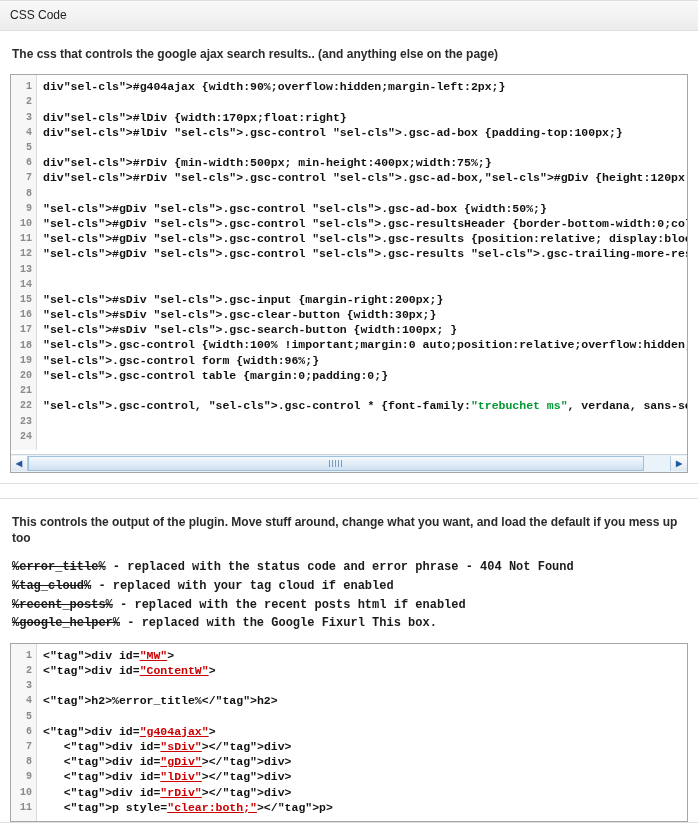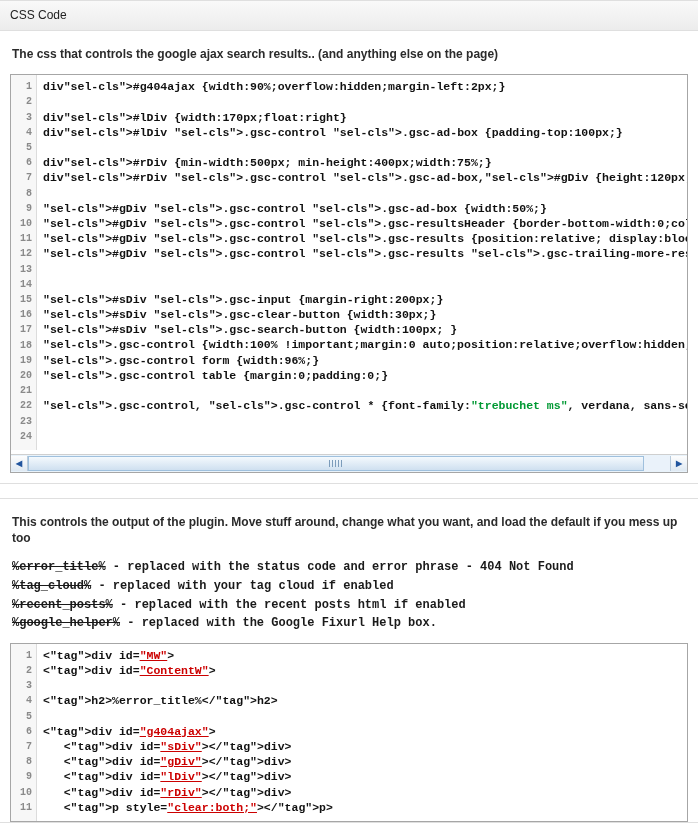--- a/index.html
+++ b/index.html
@@ -230,21 +230,21 @@
       <div class="token-line">
         <span class="tok">%error_title%</span><span> - replaced with the status code and error phrase - 404 Not Found</span>
       </div>
       <div class="token-line">
         <span class="tok">%tag_cloud%</span><span> - replaced with your tag cloud if enabled</span>
       </div>
       <div class="token-line">
         <span class="tok">%recent_posts%</span><span> - replaced with the recent posts html if enabled</span>
       </div>
       <div class="token-line">
-        <span class="tok">%google_helper%</span><span> - replaced with the Google Fixurl Help box.</span>
+        <span class="tok">%google_helper%</span><span> - replaced with the Google Fixurl This box.</span>
       </div>
     </div>
 
     <div class="editor">
       <div class="editor-inner">
         <div class="gutter">
           <div>1</div>
           <div>2</div>
           <div>3</div>
           <div>4</div>

